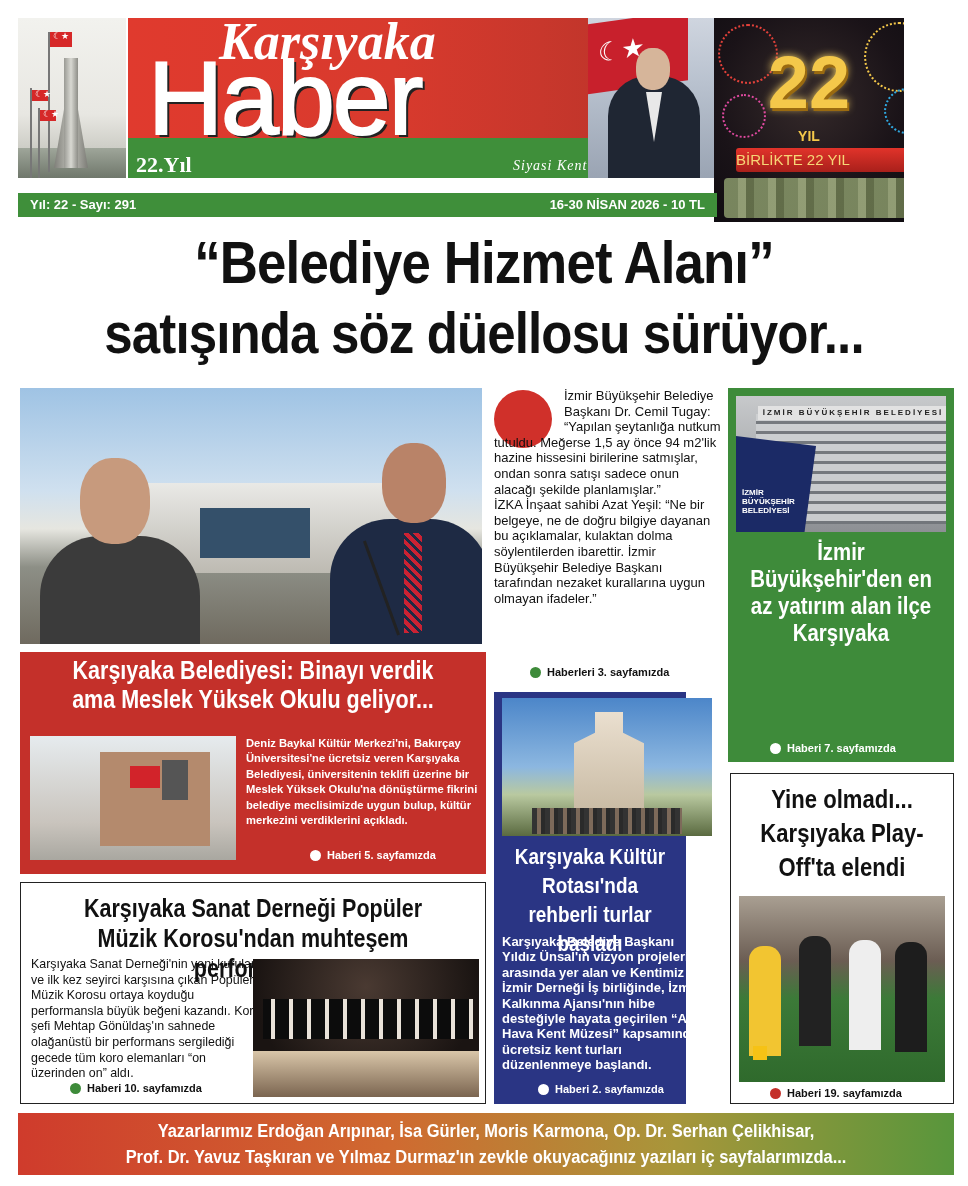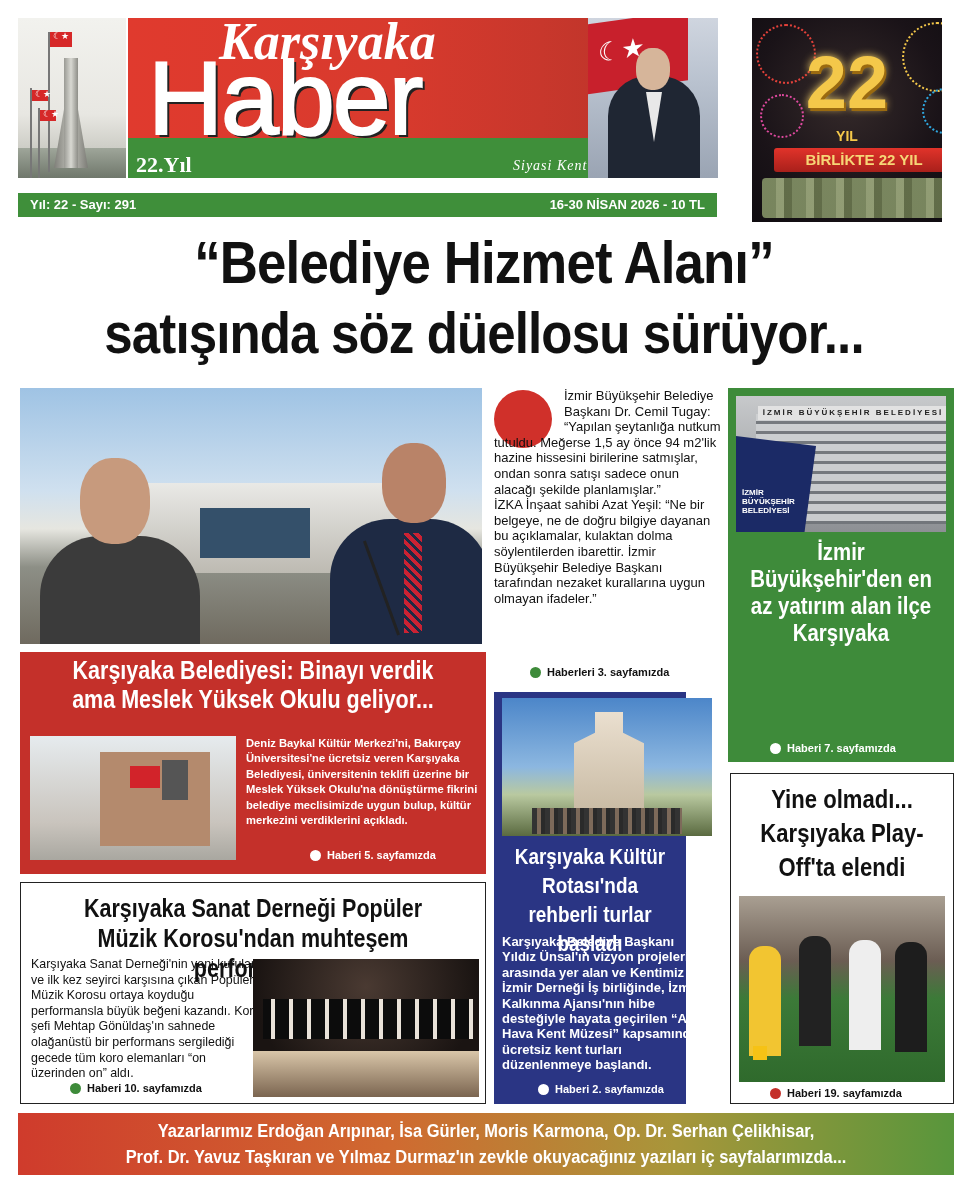--- a/index.html
+++ b/index.html
@@ -22,25 +22,25 @@
 #logo .haber{position:absolute;left:20px;top:28px;font-family:"Liberation Sans",sans-serif;font-weight:400;font-size:104px;line-height:104px;color:#fff;letter-spacing:-2px;-webkit-text-stroke:2px #fff;text-shadow:3px 3px 0 #222}
 #logo .yil{position:absolute;left:8px;top:134px;font-family:"Liberation Serif",serif;font-weight:bold;font-size:22px;color:#fff}
 #logo .slogan{position:absolute;left:385px;top:140px;font-family:"Liberation Serif",serif;font-style:italic;font-size:14px;color:#fff;letter-spacing:1px}
 #ataturk{position:absolute;left:460px;top:0;width:130px;height:160px;background:linear-gradient(180deg,#cfd5df 0%,#b9c2cf 40%,#9aa4b3 100%);overflow:hidden}
 #ataturk .aflag{position:absolute;left:-10px;top:0;width:110px;height:70px;background:#c8202c;transform:skewY(-8deg)}
 #ataturk .aflag::after{content:"☾★";position:absolute;left:20px;top:15px;font-size:26px;color:#fff}
 #ataturk .body{position:absolute;left:20px;top:58px;width:92px;height:110px;background:#1f2633;border-radius:40px 40px 0 0}
 #ataturk .head{position:absolute;left:48px;top:30px;width:34px;height:42px;background:#d6b59a;border-radius:45%}
 #ataturk .shirt{position:absolute;left:58px;top:74px;width:16px;height:50px;background:#e8e8e8;clip-path:polygon(0 0,100% 0,50% 100%)}
 
-#anniv{left:752px;top:18px;width:190px;height:204px;background:radial-gradient(circle at 50% 40%,#352a2a 0%,#1a1318 60%,#0f0c10 100%);overflow:hidden}
+#anniv{left:714px;top:18px;width:190px;height:204px;background:radial-gradient(circle at 50% 40%,#352a2a 0%,#1a1318 60%,#0f0c10 100%);overflow:hidden}
 #anniv .fw{position:absolute;border-radius:50%;border:2px dotted}
 #anniv .num{position:absolute;left:0;width:100%;top:22px;text-align:center;font-family:"Liberation Sans",sans-serif;font-weight:900;font-size:74px;color:#f4c84a;text-shadow:2px 3px 0 #9a6a10,0 0 8px #f9d56a}
 #anniv .yil{position:absolute;left:0;width:100%;top:110px;text-align:center;font-weight:bold;font-size:14px;color:#f4c84a}
-#anniv .banner{position:absolute;left:22px;top:130px;width:180px;height:24px;background:linear-gradient(180deg,#e1332a,#a9201b);border-radius:3px;text-align:center;color:#f6d676;font-weight:bold;font-size:15px;line-height:24px}
+#anniv .banner{position:absolute;left:22px;top:130px;width:180px;height:24px;background:linear-gradient(180deg,#e1332a,#a9201b);border-radius:3px;color:#f6d676;font-weight:normal;font-size:15px;line-height:24px}
 #anniv .money{position:absolute;left:10px;top:160px;width:204px;height:40px;background:repeating-linear-gradient(90deg,#8a9a6b 0 14px,#a7b585 14px 22px,#6f7d52 22px 30px);opacity:.85;border-radius:4px}
 
 #infobar{left:18px;top:193px;width:699px;height:24px;background:#3f8f3a;color:#fff;font-weight:bold;font-size:13px;line-height:24px}
 #infobar .l{position:absolute;left:12px}
 #infobar .r{position:absolute;right:12px}
 
 
 #headline{left:0;top:228px;width:968px;text-align:center;font-family:"Liberation Sans",sans-serif;font-weight:bold;color:#111;transform-origin:center top}
 #headline .h1{font-size:60px;line-height:70px;letter-spacing:-1px;transform:scaleX(0.88);display:block}
 #headline .h2{font-size:58px;line-height:70px;letter-spacing:-1px;transform:scaleX(0.88);display:block}

